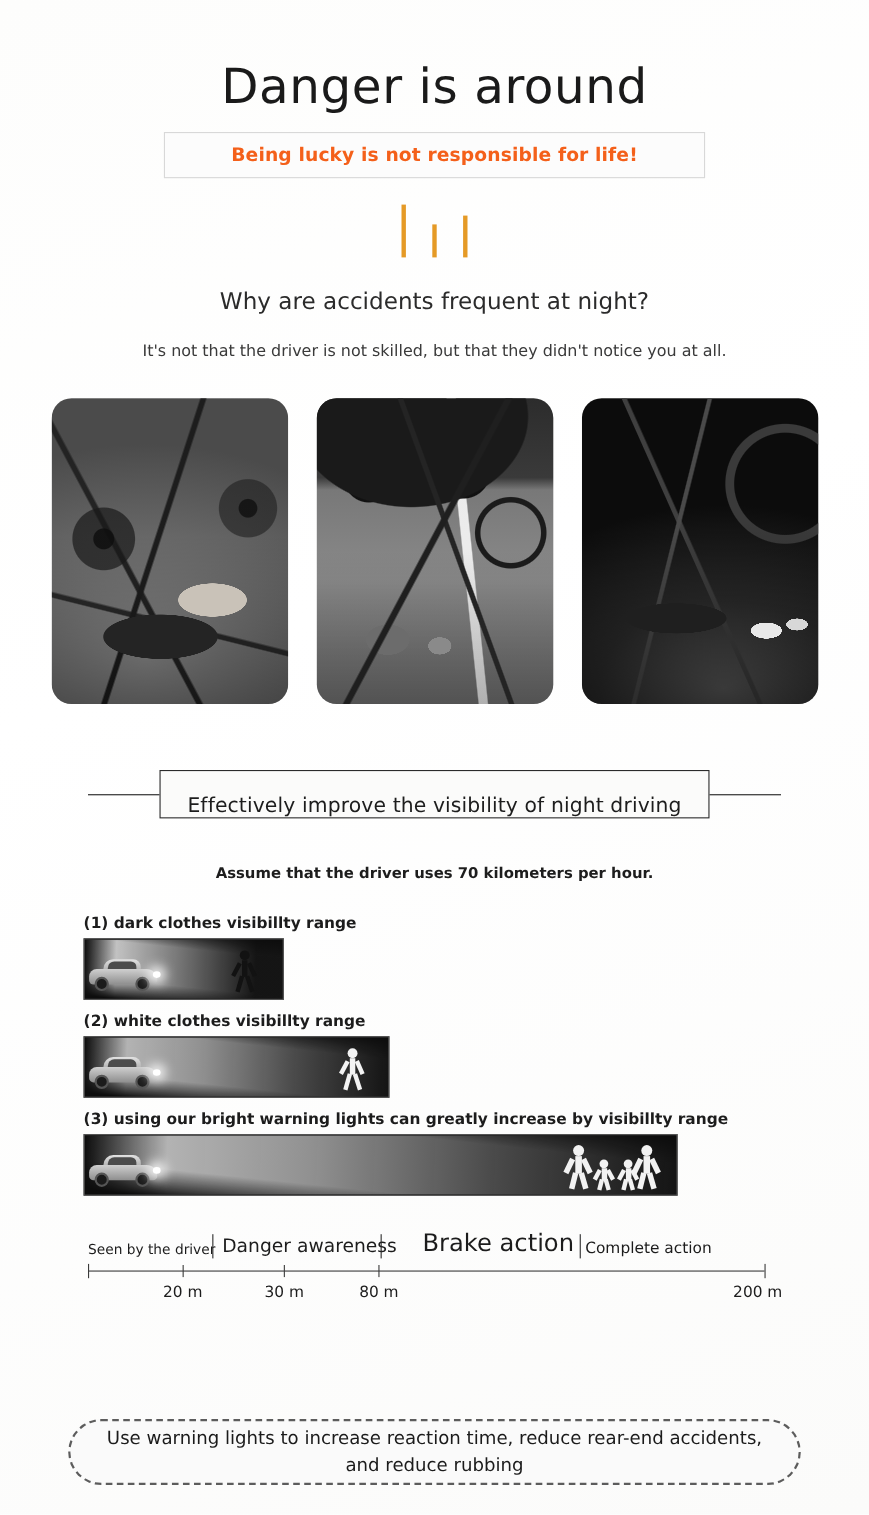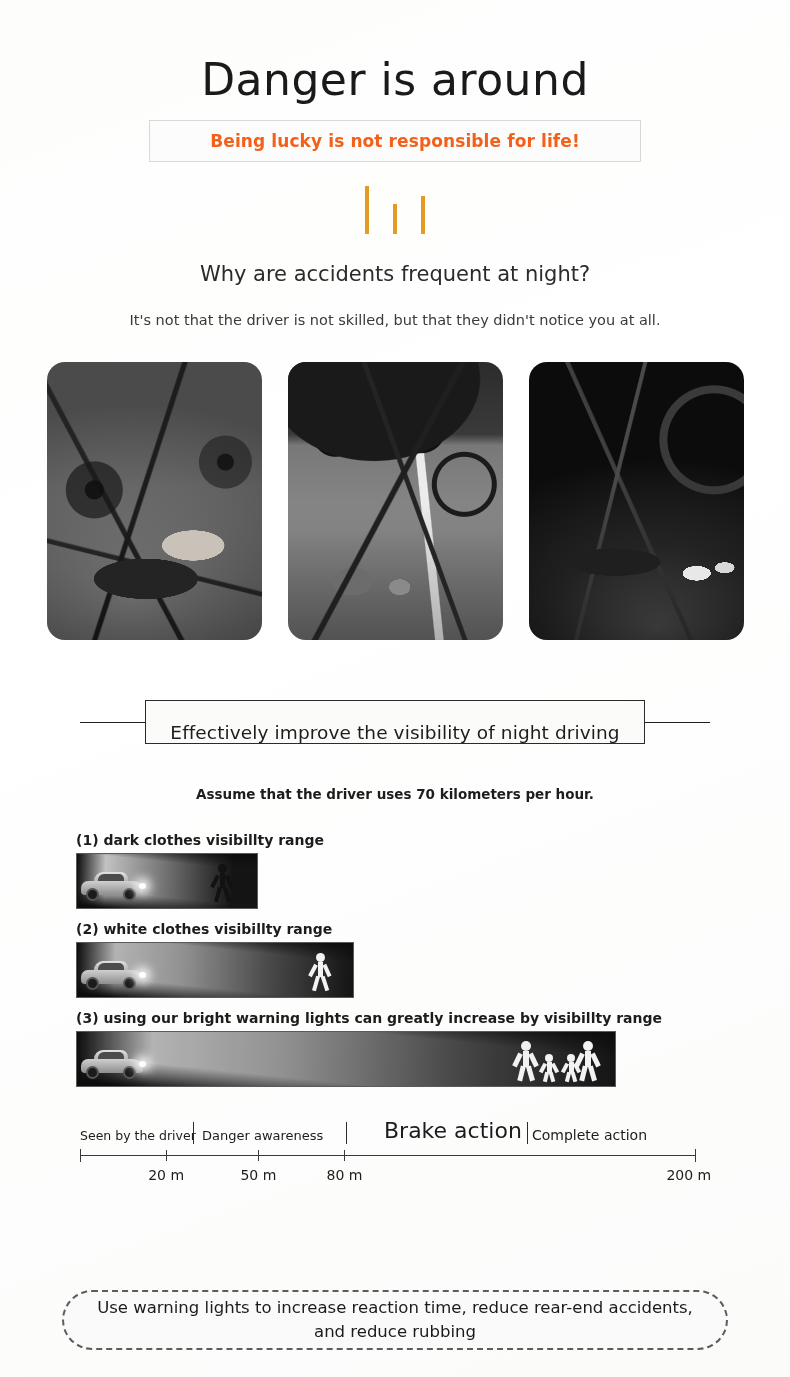--- a/index.html
+++ b/index.html
@@ -338,21 +338,21 @@
     position: relative;
     height: 30px;
   }
   .ph {
     position: absolute;
     bottom: 0;
     white-space: nowrap;
     color: #1c1c1c;
   }
   .ph.seen { left: 0; font-size: 12.5px; }
-  .ph.danger { left: 122px; font-size: 13px; }
+  .ph.danger { left: 122px; font-size: 17px; }
   .ph.brake { left: 284px; font-size: 22px; margin-left: 20px; }
   .ph.complete { left: 452px; font-size: 14px; }
   .divider {
     position: absolute;
     width: 1px; background: #2b2b2b;
     bottom: -1px; height: 22px;
   }
   .divider.d1 { left: 113px; }
   .divider.d2 { left: 266px; }
   .divider.d3 { left: 447px; }
@@ -547,21 +547,21 @@
 
   <div class="axis">
     <div class="line"></div>
     <div class="tick cap" style="left:0"></div>
     <div class="tick" style="left:14%"></div>
     <div class="tick" style="left:29%"></div>
     <div class="tick" style="left:43%"></div>
     <div class="tick cap" style="left:100%"></div>
 
     <div class="tlabel" style="left:14%">20 m</div>
-    <div class="tlabel" style="left:29%">50 m</div>
+    <div class="tlabel" style="left:29%">30 m</div>
     <div class="tlabel" style="left:43%">80 m</div>
     <div class="tlabel" style="left:99%">200 m</div>
   </div>
 
   <div class="footer">
     <span class="footer-text">Use warning lights to increase reaction time, reduce rear-end accidents, and reduce rubbing</span>
   </div>
 
 </div>
 

